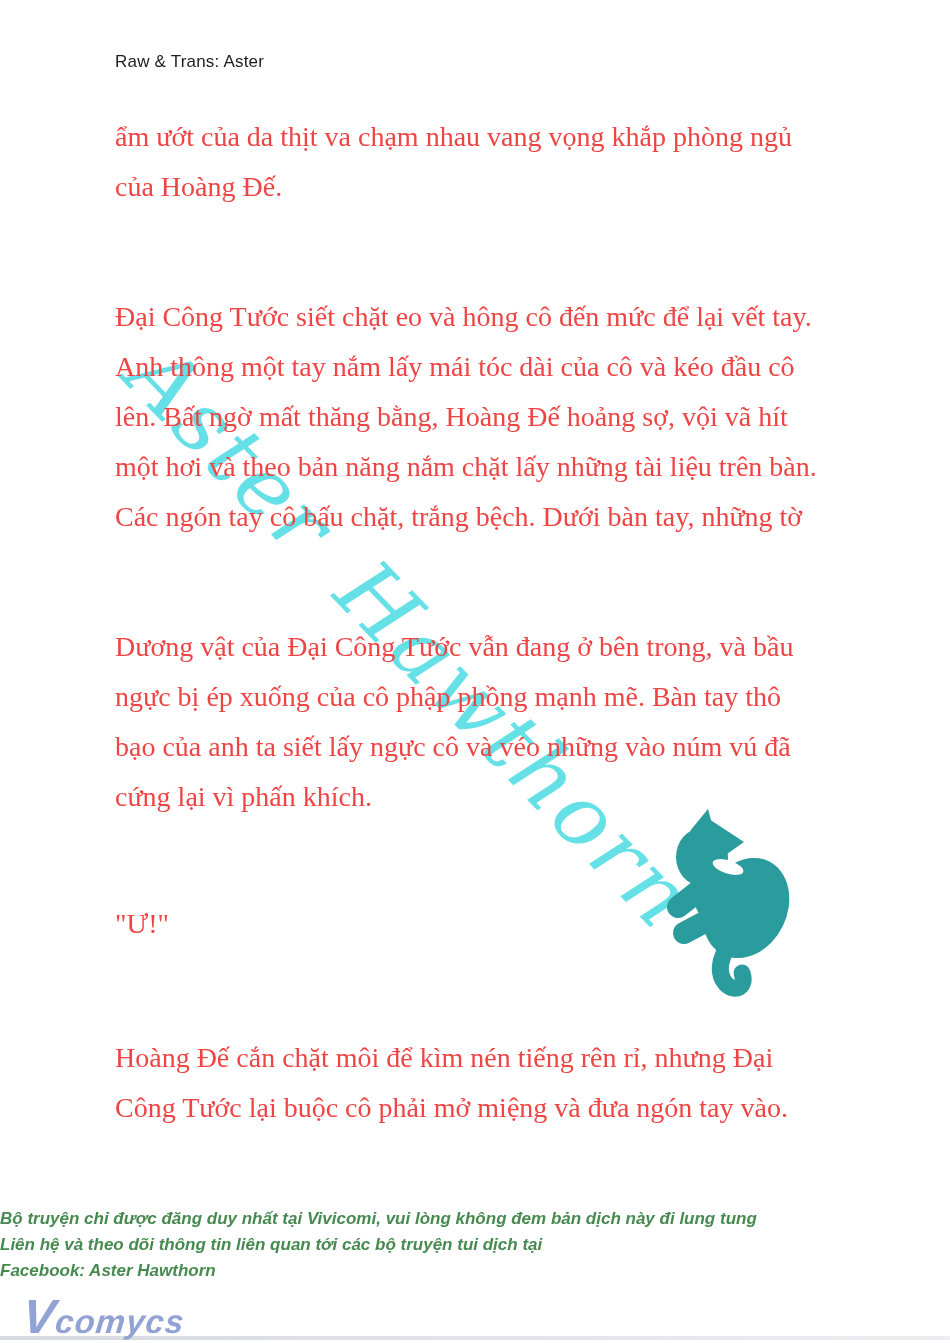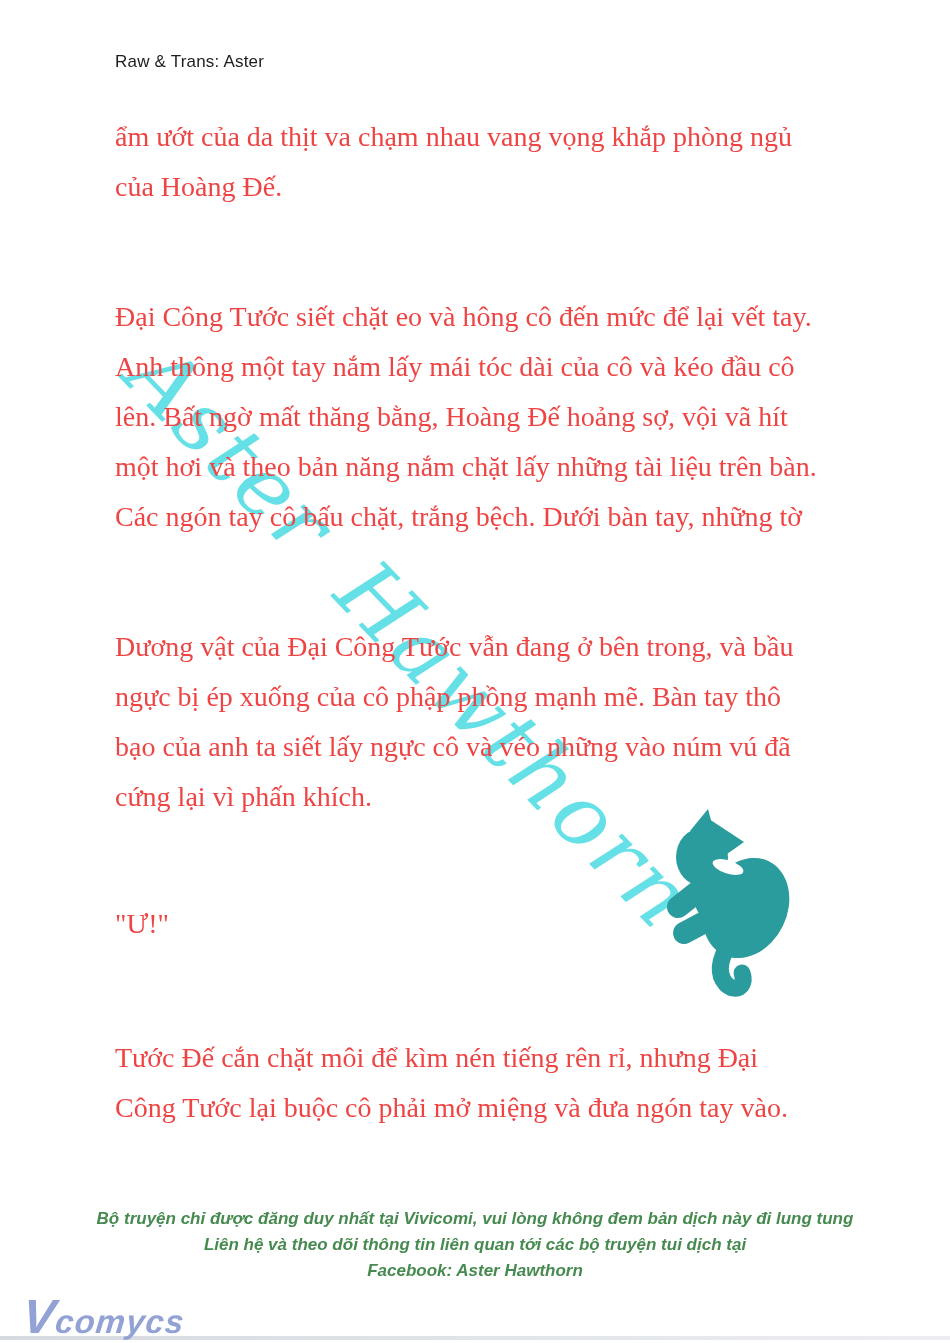--- a/index.html
+++ b/index.html
@@ -27,21 +27,21 @@
   }
   .para{margin:0 0 80px 0;}
   .para.gap-77{margin-bottom:77px;}
   .para.gap-84{margin-bottom:84px;}
   .line{white-space:nowrap;}
   .cat{position:absolute; left:640px; top:805px; z-index:1;}
   .cat .fill{fill:var(--cat-color,#2a9c9e);}
   .cat .strokefill{stroke:var(--cat-color,#2a9c9e); fill:none;}
   .footer{
     position:absolute; left:0; top:1206px; width:100%; z-index:2;
-    text-align:center; font-family:"Liberation Sans", sans-serif;
+    text-align:left; font-family:"Liberation Sans", sans-serif;
     font-style:italic; font-weight:bold; font-size:17px;
     line-height:26px; color:var(--footer-color,#468a4f);
   }
   .logo{
     position:absolute; left:20px; top:1288px; z-index:2;
     font-family:"Liberation Sans", sans-serif;
     font-style:italic; font-weight:bold; font-size:33px;
     letter-spacing:1px; color:var(--logo-color,#92a2d4);
     transform:skewX(-6deg); transform-origin:0 100%;
     line-height:1.2;
@@ -90,21 +90,21 @@
     <div class="para gap-77">
       <div class="line">Dương vật của Đại Công Tước vẫn đang ở bên trong, và bầu</div>
       <div class="line">ngực bị ép xuống của cô phập phồng mạnh mẽ. Bàn tay thô</div>
       <div class="line">bạo của anh ta siết lấy ngực cô và véo những vào núm vú đã</div>
       <div class="line">cứng lại vì phấn khích.</div>
     </div>
     <div class="para gap-84">
       <div class="line">"Ư!"</div>
     </div>
     <div class="para">
-      <div class="line">Tước Đế cắn chặt môi để kìm nén tiếng rên rỉ, nhưng Đại</div>
+      <div class="line">Hoàng Đế cắn chặt môi để kìm nén tiếng rên rỉ, nhưng Đại</div>
       <div class="line">Công Tước lại buộc cô phải mở miệng và đưa ngón tay vào.</div>
     </div>
   </div>
 
   <div class="footer">
     <div class="footer-line">Bộ truyện chỉ được đăng duy nhất tại Vivicomi, vui lòng không đem bản dịch này đi lung tung</div>
     <div class="footer-line">Liên hệ và theo dõi thông tin liên quan tới các bộ truyện tui dịch tại</div>
     <div class="footer-line">Facebook: Aster Hawthorn</div>
   </div>
 

